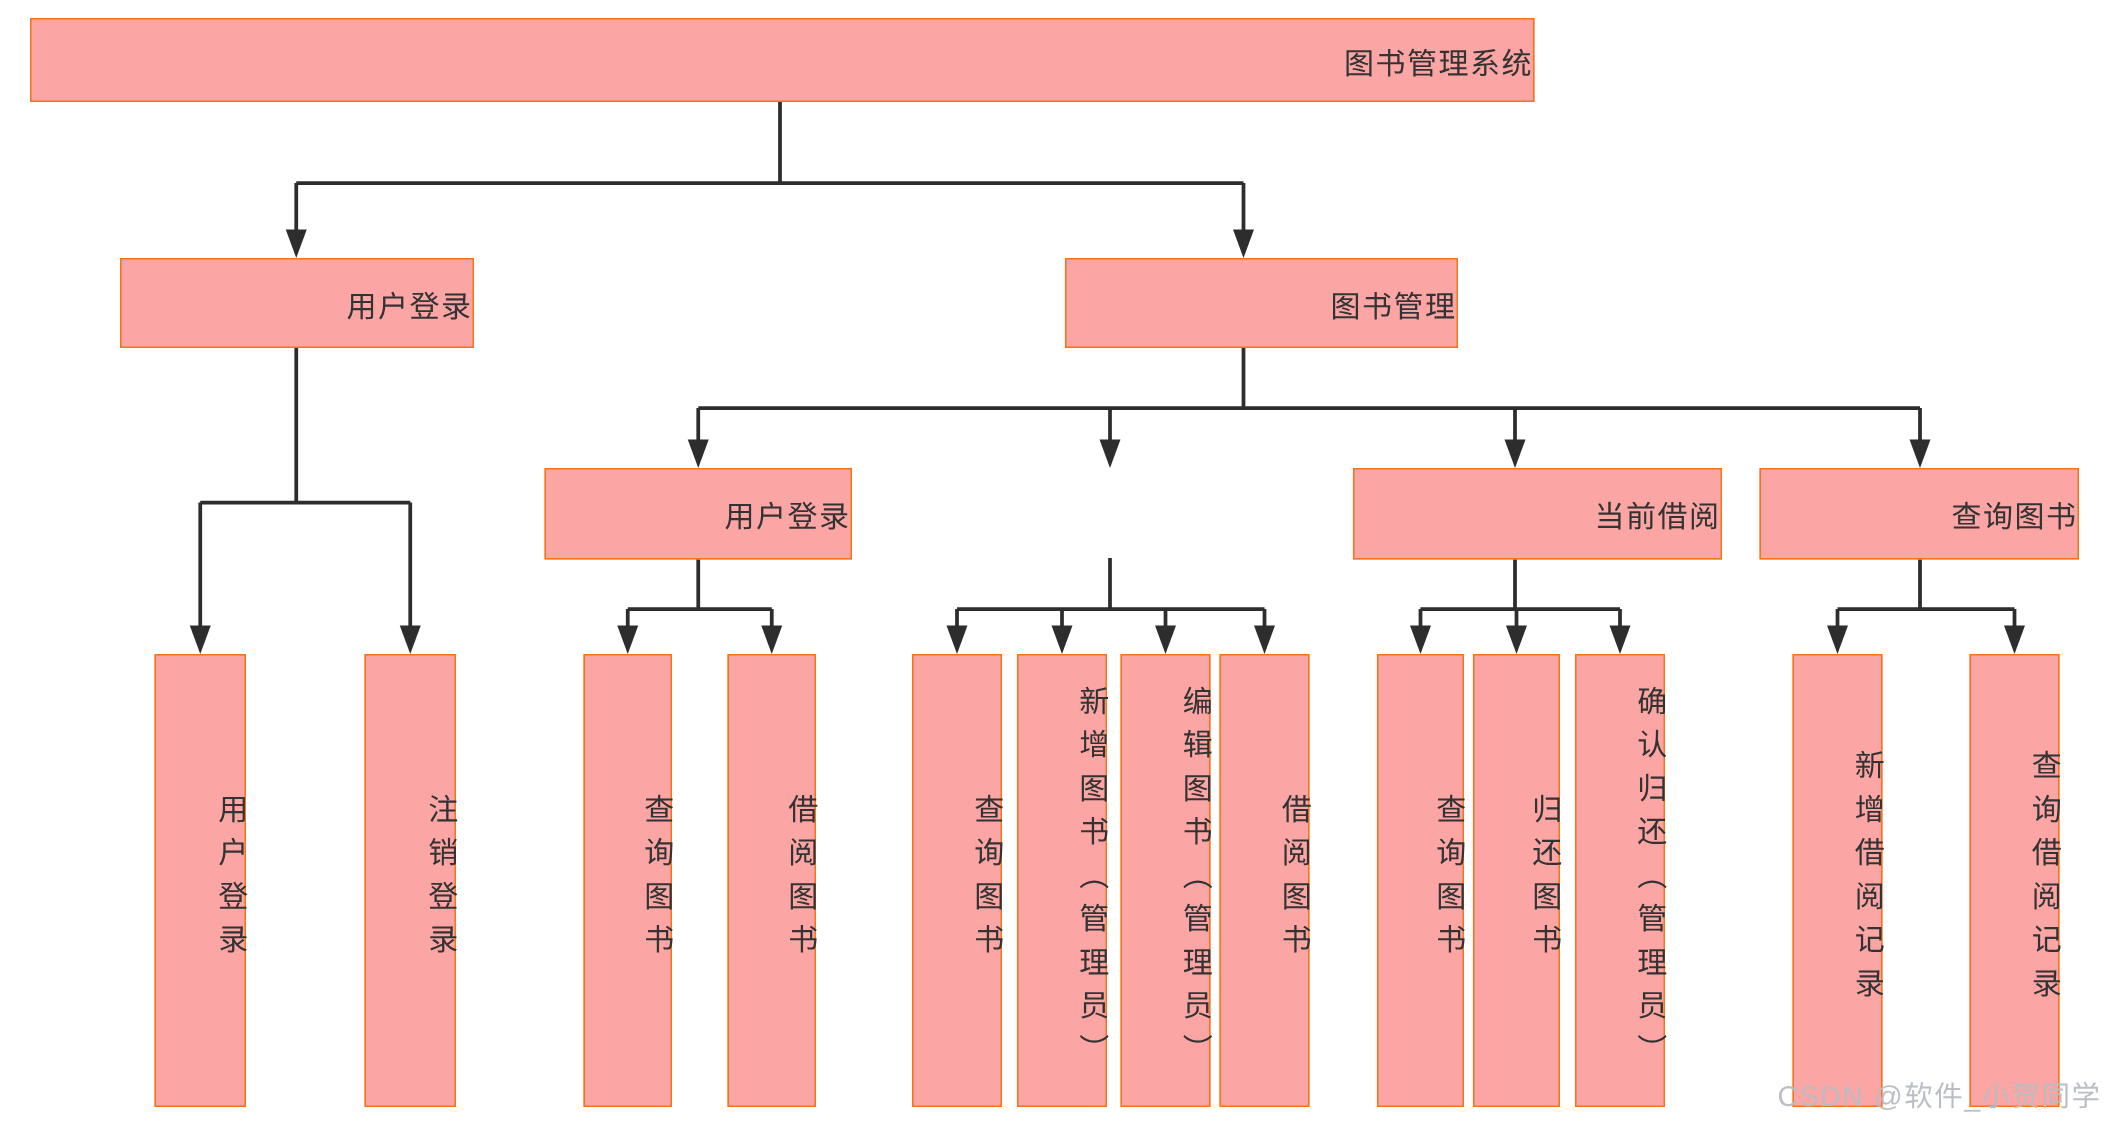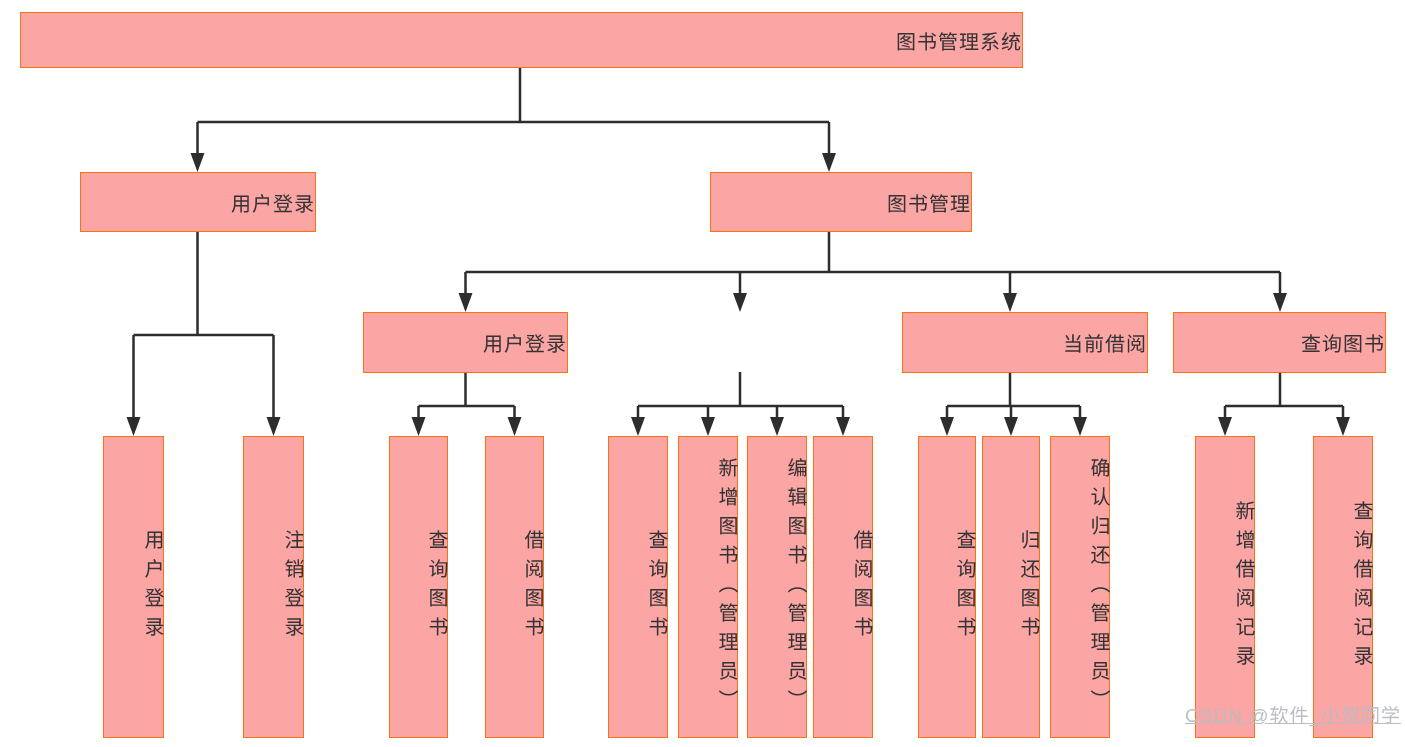--- a/index.html
+++ b/index.html
@@ -62,27 +62,26 @@
   .lf7  { left: 747px;  width: 60px; }
   .lf8  { left: 813px;  width: 60px; }
   .lf9  { left: 918px;  width: 58px; }
   .lf10 { left: 982px;  width: 58px; }
   .lf11 { left: 1050px; width: 60px; }
   .lf12 { left: 1195px; width: 60px; }
   .lf13 { left: 1313px; width: 60px; }
   .watermark {
     position: absolute;
     right: 4px;
-    bottom: 20px;
+    bottom: 4px;
     font-size: 19px;
     color: rgba(183, 188, 194, 0.95);
     z-index: 5;
     letter-spacing: 1px;
     white-space: nowrap;
-    text-decoration: underline;
   }
 </style>
 </head>
 <body>
 
 <div class="canvas">
 
   <svg class="connector-layer" width="1405" height="747" viewBox="0 0 1405 747">
     <g stroke="#2d2d2d" stroke-width="2.5" fill="none">
       <path d="M520 68 V122 M197.5 122 H829 M197.5 122 V158 M829 122 V158"></path>

